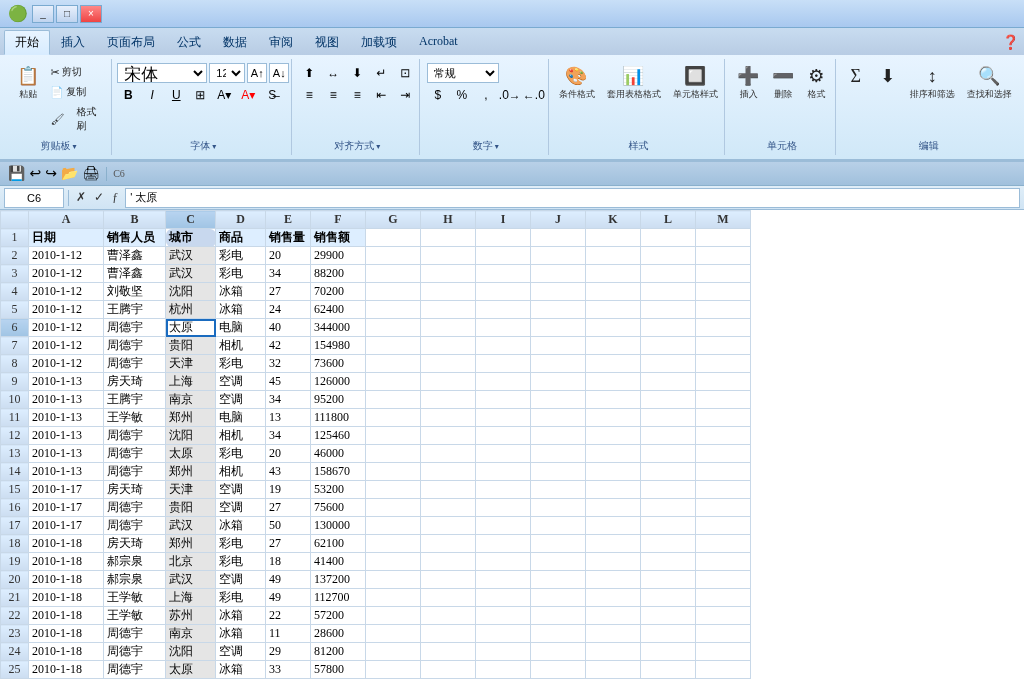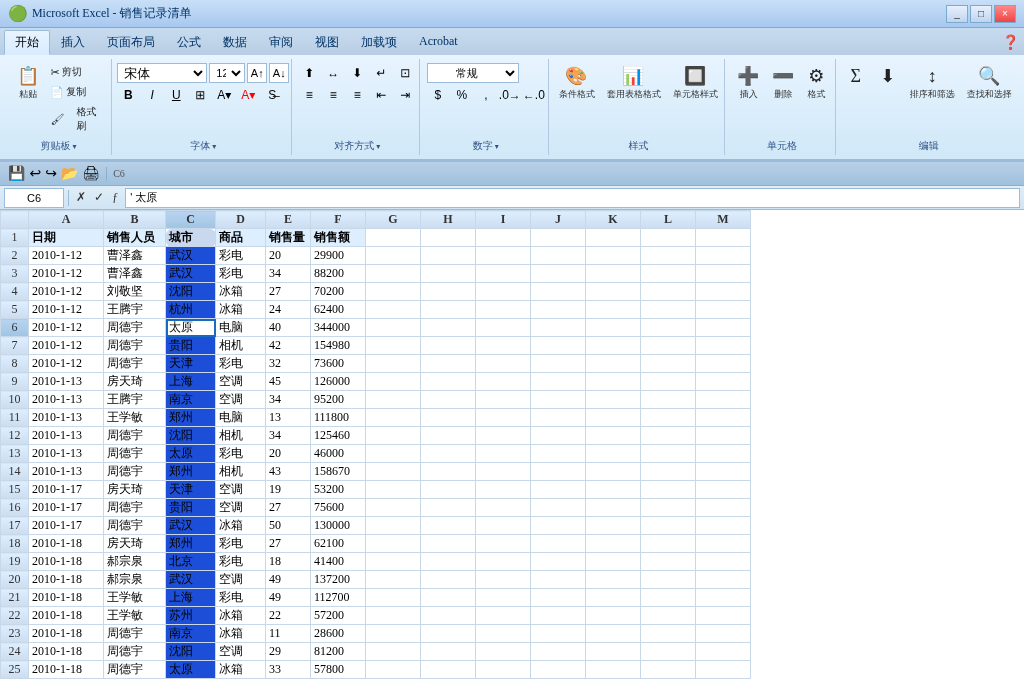--- a/index.html
+++ b/index.html
@@ -83,40 +83,40 @@
     .ribbon-btn-icon { font-size: 18px; line-height: 1.2; }
     .ribbon-btn-label { font-size: 9px; color: #333; white-space: nowrap; }
 
     .ribbon-small-btn {
       display: flex; align-items: center; padding: 1px 3px;
       cursor: pointer; font-size: 11px; color: #222;
       border: 1px solid transparent; border-radius: 2px;
     }
     .font-row { display: flex; align-items: center; gap: 2px; }
     .font-select {
-      width: 90px; height: 20px; font-size: 13px; border: 1px solid #9bbcd8;
+      width: 90px; height: 20px; font-size: 17px; border: 1px solid #9bbcd8;
       background: white; padding: 0 2px;
     }
     .font-size-select {
       width: 36px; height: 20px; font-size: 11px; border: 1px solid #9bbcd8;
       background: white; padding: 0 2px;
     }
     .font-btn {
       width: 20px; height: 20px; border: 1px solid #9bbcd8; background: white;
       font-size: 11px; cursor: pointer; display: flex; align-items: center; justify-content: center;
     }
     .format-btn {
       width: 22px; height: 20px; border: 1px solid transparent; background: transparent;
       font-size: 12px; cursor: pointer; display: flex; align-items: center; justify-content: center;
     }
 
     
     .num-format-select {
-      width: 92px; height: 20px; font-size: 11px; border: 1px solid #9bbcd8;
-      background: white; padding: 0 2px; text-align: center;
+      width: 72px; height: 20px; font-size: 11px; border: 1px solid #9bbcd8;
+      background: white; padding: 0 2px;
     }
 
     
     .quick-access {
       background: linear-gradient(to bottom, #b8d0e8, #a0c0dc);
       padding: 2px 8px;
       display: flex;
       align-items: center;
       gap: 4px;
       height: 24px;
@@ -207,39 +207,38 @@
       width: 28px;
       height: 18px;
     }
     td.data-cell {
       height: 18px;
       padding: 0 3px;
       color: #000;
       background: white;
     }
     td.data-cell.selected-col {
-      background: #1d4ed8;
+      background: #e5e5e5;
     }
     td.data-cell.active-cell {
       background: white;
       outline: 2px solid #1a6bbf;
       outline-offset: -2px;
     }
 
     
     .sheet-area::-webkit-scrollbar { width: 14px; height: 14px; }
     .sheet-area::-webkit-scrollbar-track { background: #d4e4f4; }
     .sheet-area::-webkit-scrollbar-thumb { background: #9bbcd8; border: 1px solid #7aa8cc; }
   </style>
 </head>
 <body>
 
 <div class="title-bar">
   <span style="font-size:16px;margin-right:4px;">🟢</span>
-  <span style="flex:1;font-size:12px;color:#003366;">Microsoft Excel - 销售记录清单</span>
   <div class="title-bar-controls">
     <button class="title-bar-btn">_</button>
     <button class="title-bar-btn">□</button>
     <button class="title-bar-btn" style="background:linear-gradient(to bottom,#f88,#e44);color:white;">×</button>
   </div>
 </div>
 
 <div class="ribbon">
   <div class="ribbon-tabs">
     <div class="ribbon-tab active">开始</div>

